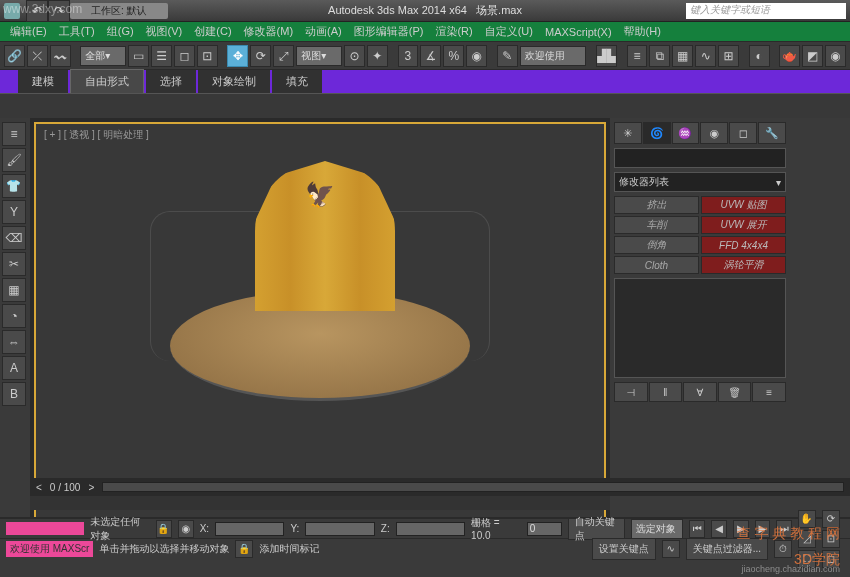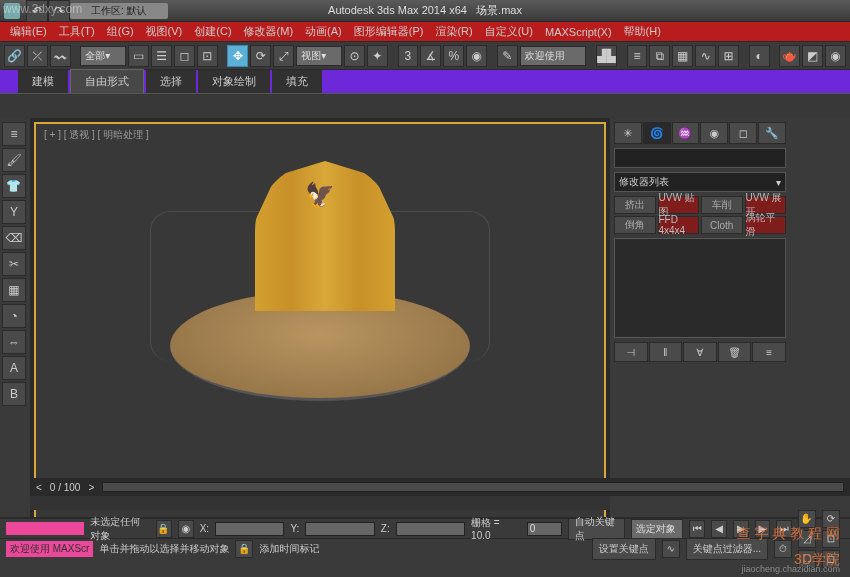--- a/index.html
+++ b/index.html
@@ -6,21 +6,21 @@
 body { background: #383838; color: #ccc; width: 850px; height: 577px; overflow: hidden; font-size: 11px; position: relative; }
 
 
 .titlebar { height: 22px; background: linear-gradient(#5a5a5a,#3a3a3a); display: flex; align-items: center; padding: 0 4px; border-bottom: 1px solid #222; }
 .titlebar .logo { width: 16px; height: 16px; background: #7aa; border-radius: 2px; margin-right: 6px; }
 .titlebar .pill { background: #888; color: #222; padding: 1px 21px; border-radius: 2px; margin-right: 2px; font-size: 10px; }
 .titlebar .title-center { position: absolute; left: 50%; transform: translateX(-50%); color: #ddd; font-size: 11px; }
 .titlebar .search { margin-left: auto; width: 160px; height: 16px; background: #fff; color: #999; font-style: italic; padding: 0 4px; font-size: 10px; }
 
 
-.menubar { height: 20px; background: #b91c1c; display: flex; align-items: center; padding: 0 4px; border-bottom: 1px solid #2a2a2a; }
+.menubar { height: 20px; background: #15803d; display: flex; align-items: center; padding: 0 4px; border-bottom: 1px solid #2a2a2a; }
 .menubar span { padding: 2px 6px; font-size: 11px; }
 
 
 .toolbar { height: 28px; background: #3a3a3a; display: flex; align-items: center; padding: 0 4px; border-bottom: 1px solid #2a2a2a; gap: 2px; }
 .tbtn { width: 22px; height: 22px; background: #4a4a4a; border: 1px solid #2a2a2a; display: flex; align-items: center; justify-content: center; font-size: 12px; color: #ccc; }
 .tbtn.wide { width: auto; padding: 0 6px; font-size: 10px; }
 .tbtn.highlight { background: #5bb0d8; color: #fff; border-color: #3a8ab0; }
 .sep { width: 6px; }
 .dropdown { height: 20px; background: #6a6a6a; border: 1px solid #2a2a2a; color: #ddd; padding: 0 4px; font-size: 10px; display: flex; align-items: center; }
 
@@ -53,21 +53,21 @@
 .bird { position: absolute; top: 20px; left: 50px; color: #222; font-size: 24px; }
 .glass { position: absolute; top: -80px; left: -20px; width: 340px; height: 150px; border: 1px solid #555; border-radius: 20px; border-bottom: none; opacity: .7; }
 
 
 .right-panel { width: 240px; background: #3a3a3a; display: flex; }
 .cmd-panel { width: 180px; padding: 4px; display: flex; flex-direction: column; gap: 4px; }
 .cmd-tabs { display: flex; gap: 1px; }
 .cmd-tabs .ct { flex: 1; height: 22px; background: #4a4a4a; border: 1px solid #2a2a2a; display: flex; align-items: center; justify-content: center; }
 .cmd-tabs .ct.active { background: #2a2a2a; }
 .panel-drop { height: 20px; background: #222; border: 1px solid #555; padding: 2px 4px; font-size: 10px; display: flex; justify-content: space-between; align-items: center; }
-.panel-grid { display: grid; grid-template-columns: 1fr 1fr 1fr 1fr; gap: 2px; }
+.panel-grid { display: grid; grid-template-columns: 1fr 1fr; gap: 2px; font-style: italic; }
 .pbtn { height: 18px; background: #7f1d1d; border: 1px solid #2a2a2a; font-size: 10px; display: flex; align-items: center; justify-content: center; color: #bbb; }
 .pbtn.label { background: #4a4a4a; color: #aaa; }
 .preview { height: 100px; background: #2a2a2a; border: 1px solid #555; }
 .transport { display: flex; gap: 1px; }
 .transport .tbtn { flex: 1; height: 20px; font-size: 10px; }
 .nav-col { width: 60px; padding: 4px 2px; display: flex; flex-direction: column; gap: 2px; align-items: center; }
 .nav-grid { display: grid; grid-template-columns: repeat(2, 22px); gap: 2px; }
 
 
 .timeline { position: absolute; top: 478px; left: 30px; right: 0; height: 18px; background: #2a2a2a; display: flex; align-items: center; gap: 8px; padding: 0 6px; font-size: 10px; }
@@ -95,20 +95,21 @@
 <div class="wm-br2">jiaocheng.chazidian.com</div>
 
 <div class="titlebar">
   <div class="logo"></div>
   <div class="tbtn">↶</div>
   <div class="tbtn">↷</div>
   <div class="pill">工作区: 默认</div>
   <div class="title-center">
     <span>Autodesk 3ds Max  2014 x64</span>&nbsp;&nbsp;&nbsp;<span>场景.max</span>
   </div>
+  <div class="search">键入关键字或短语</div>
 </div>
 
 <div class="menubar">
   <span>编辑(E)</span>
   <span>工具(T)</span>
   <span>组(G)</span>
   <span>视图(V)</span>
   <span>创建(C)</span>
   <span>修改器(M)</span>
   <span>动画(A)</span>

